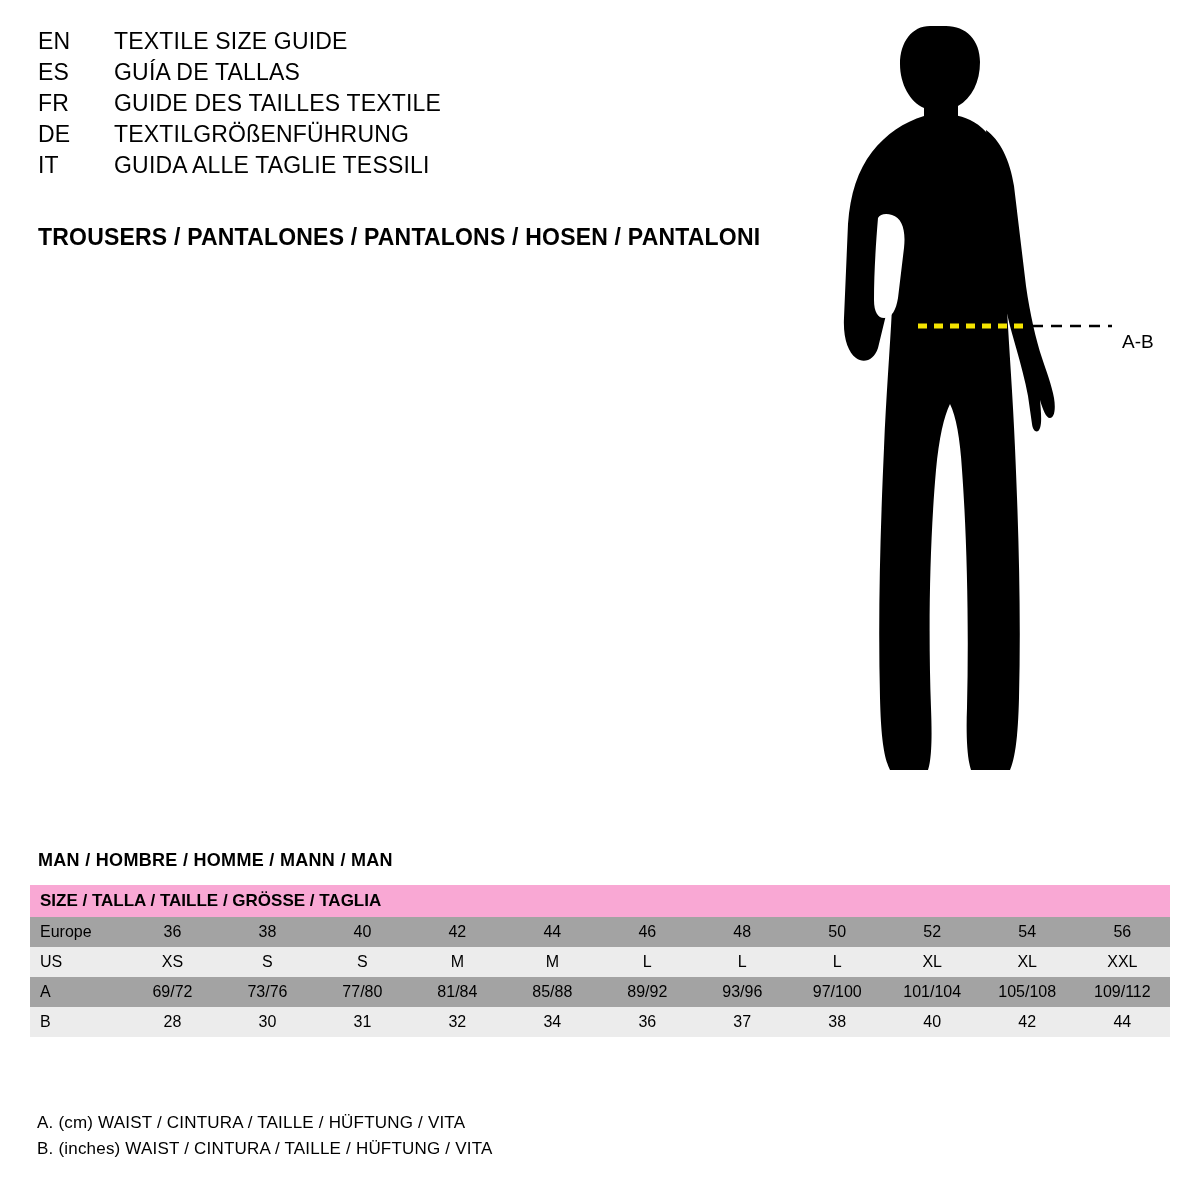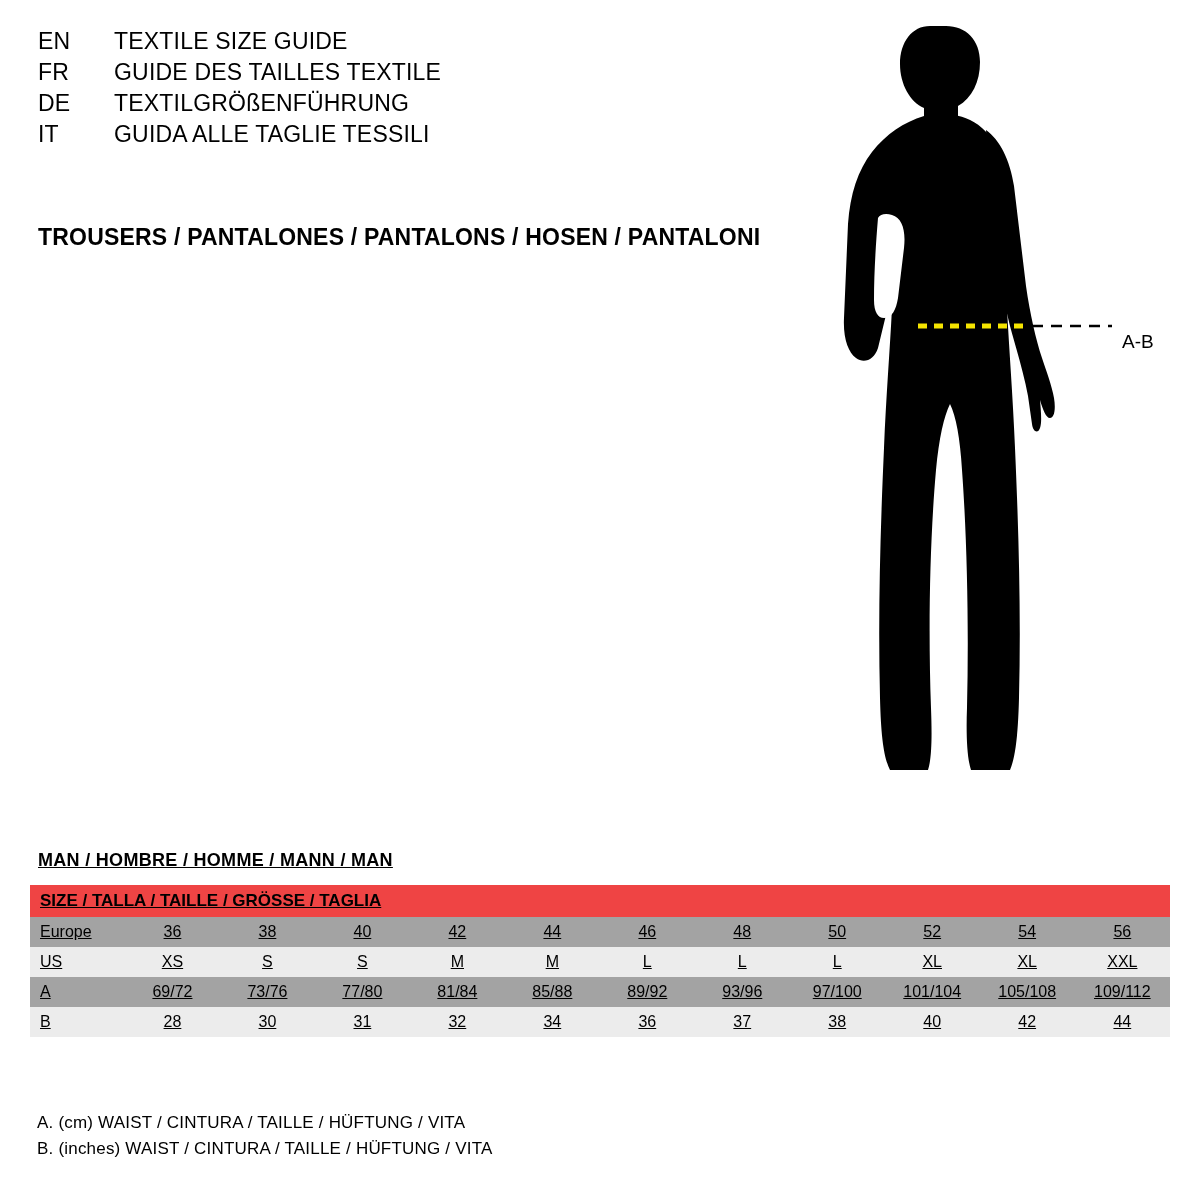--- a/index.html
+++ b/index.html
@@ -66,21 +66,20 @@
     top: 313px;
     font-size: 19px;
   }
 
   
   .table-section {
     position: absolute;
     left: 30px;
     top: 850px;
     width: 1140px;
-    text-decoration: underline;
   }
   .table-caption {
     font-size: 18px;
     font-weight: bold;
     letter-spacing: 0.3px;
     margin-left: 8px;
     margin-bottom: 14px;
   }
   table.size-table {
     border-collapse: collapse;
@@ -93,21 +92,21 @@
     padding: 0;
     text-align: center;
     vertical-align: middle;
   }
   table.size-table td.label-cell {
     text-align: left;
     padding-left: 10px;
     width: 180px;
   }
   tr.head-row td {
-    background: #ef4444;
+    background: #f9a8d4;
     font-weight: bold;
     height: 32px;
     font-size: 17px;
   }
   tr.row-even td {
     background: #a3a3a3;
   }
   tr.row-odd td {
     background: #ececec;
   }
@@ -121,20 +120,24 @@
     letter-spacing: 0.2px;
   }
 </style>
 </head>
 <body>
 
 <div class="lang-block">
   <div class="lang-row">
     <span class="lang-code">EN</span>
     <span class="lang-text">TEXTILE SIZE GUIDE</span>
+  </div>
+  <div class="lang-row">
+    <span class="lang-code">ES</span>
+    <span class="lang-text">GUÍA DE TALLAS</span>
   </div>
   <div class="lang-row">
     <span class="lang-code">FR</span>
     <span class="lang-text">GUIDE DES TAILLES TEXTILE</span>
   </div>
   <div class="lang-row">
     <span class="lang-code">DE</span>
     <span class="lang-text">TEXTILGRÖßENFÜHRUNG</span>
   </div>
   <div class="lang-row">

